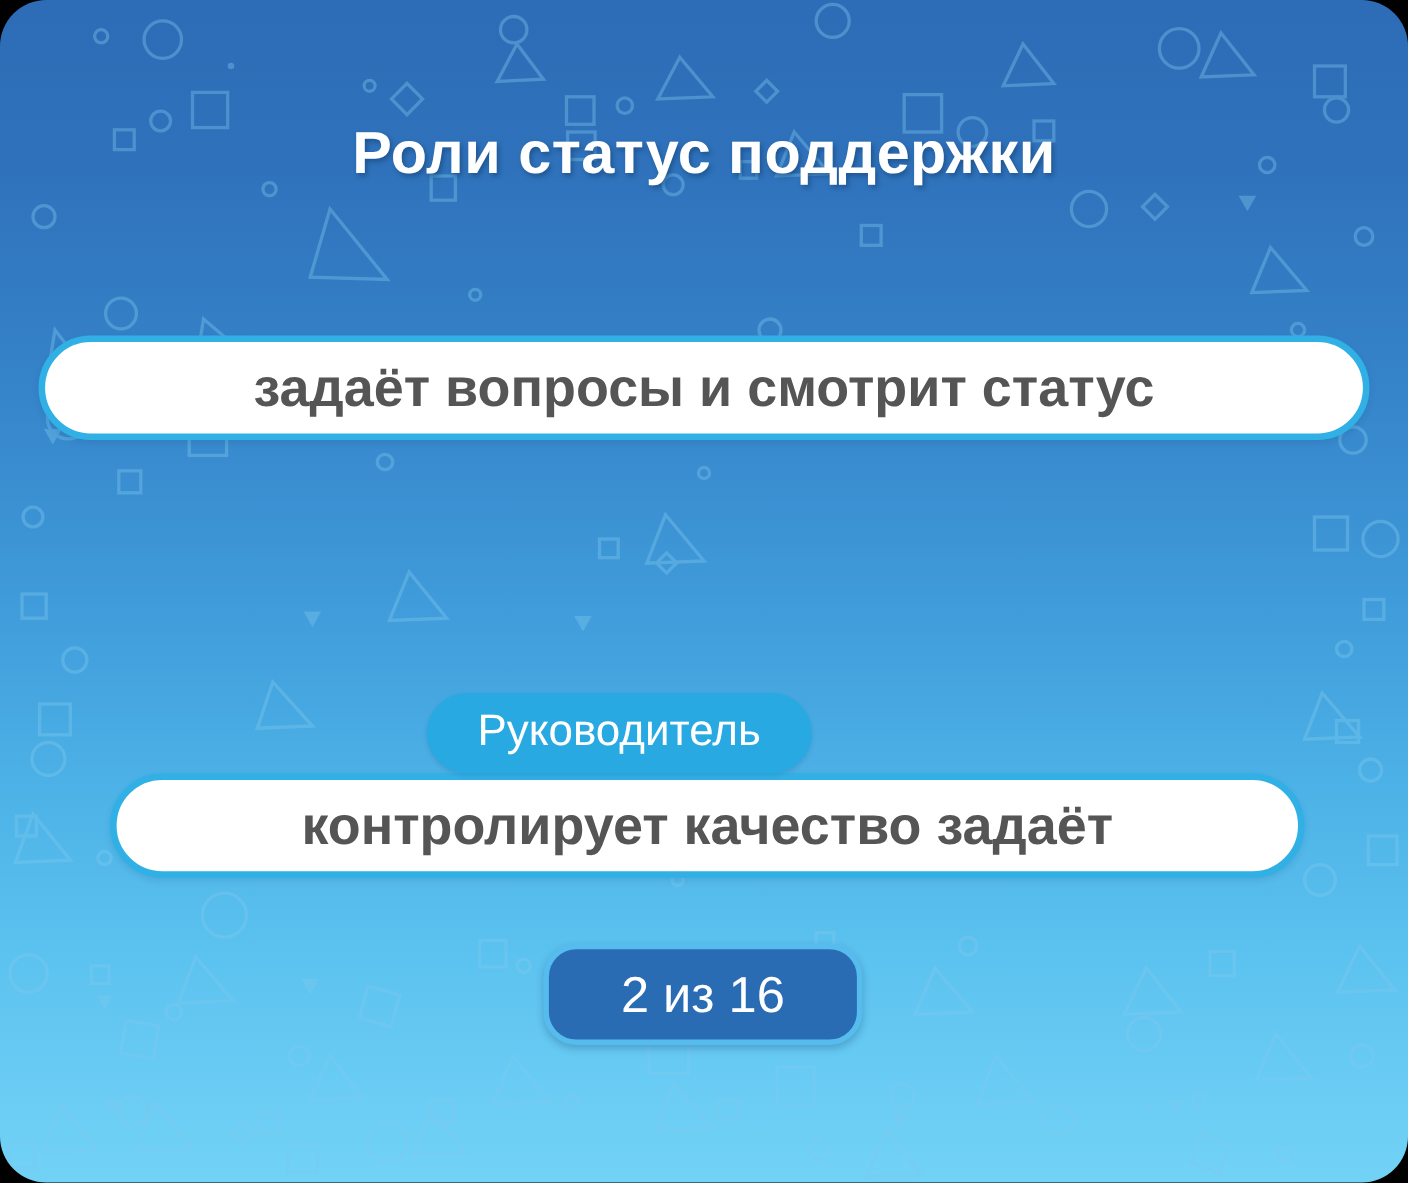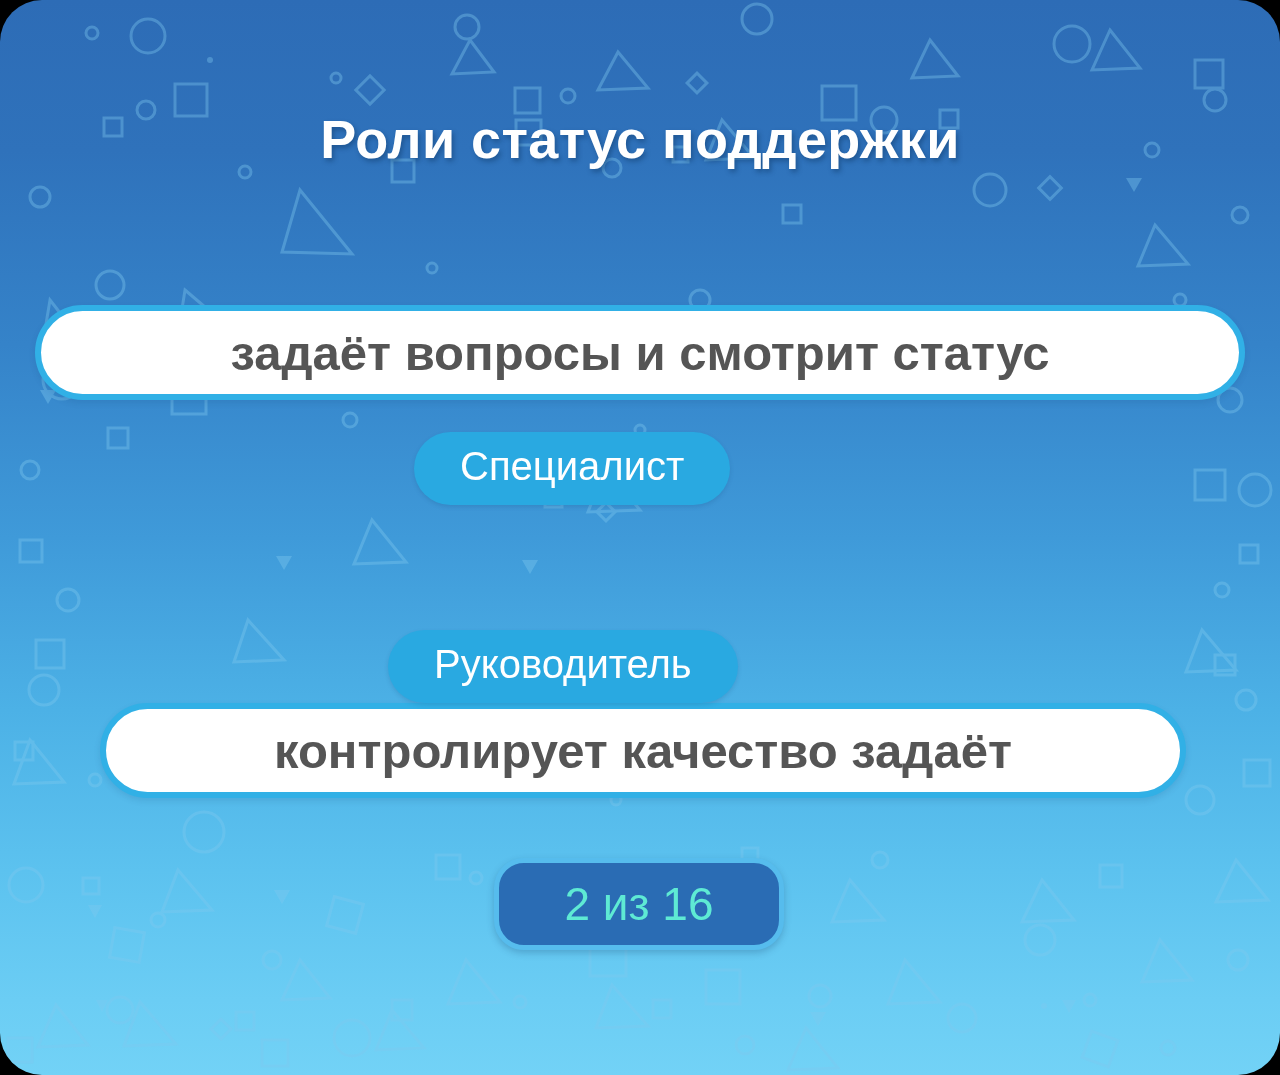--- a/index.html
+++ b/index.html
@@ -123,21 +123,21 @@
   
   #page-counter {
     position: absolute;
     left: 494px;
     top: 858px;
     width: 290px;
     height: 92px;
     background: #2a6cb4;
     border: 5px solid #56bced;
     border-radius: 30px;
-    color: #5eead4;
+    color: #ffffff;
     font-size: 46px;
     font-weight: normal;
     display: flex;
     align-items: center;
     justify-content: center;
     box-sizing: border-box;
     white-space: nowrap;
     box-shadow: 0 3px 7px rgba(15, 55, 100, 0.25);
   }
 </style>
@@ -291,21 +291,20 @@
 
   <div id="content">
 
     <div id="page-title">Роли статус поддержки</div>
 
     <div class="role-group" id="role-group-1">
       <div class="role-pill">задаёт вопросы и смотрит статус</div>
     </div>
 
     <div class="role-group" id="role-group-2">
-      <div class="role-badge">Специалист</div>
     </div>
 
     <div class="role-group" id="role-group-3">
       <div class="role-pill">контролирует качество задаёт</div>
       <div class="role-badge">Руководитель</div>
     </div>
 
     <div id="page-counter">2 из 16</div>
 
   </div>

